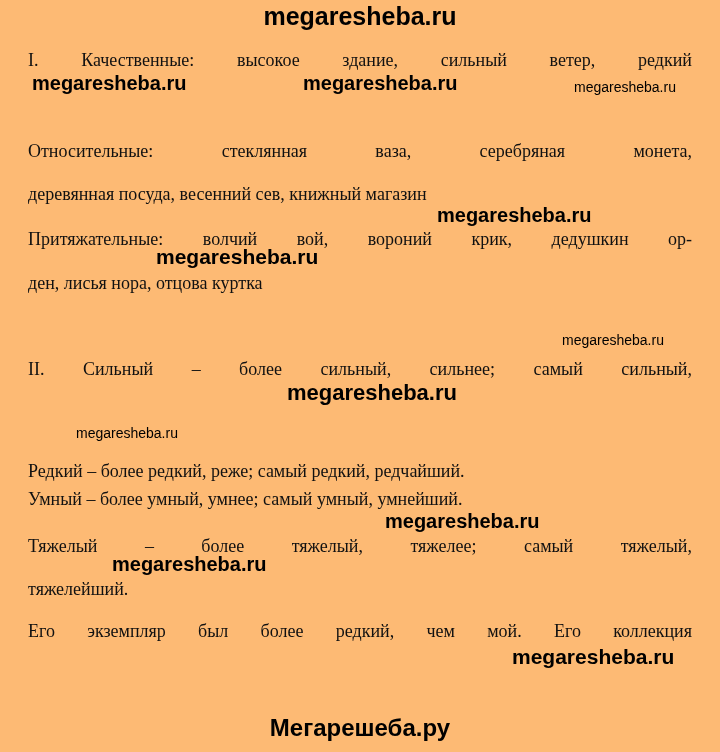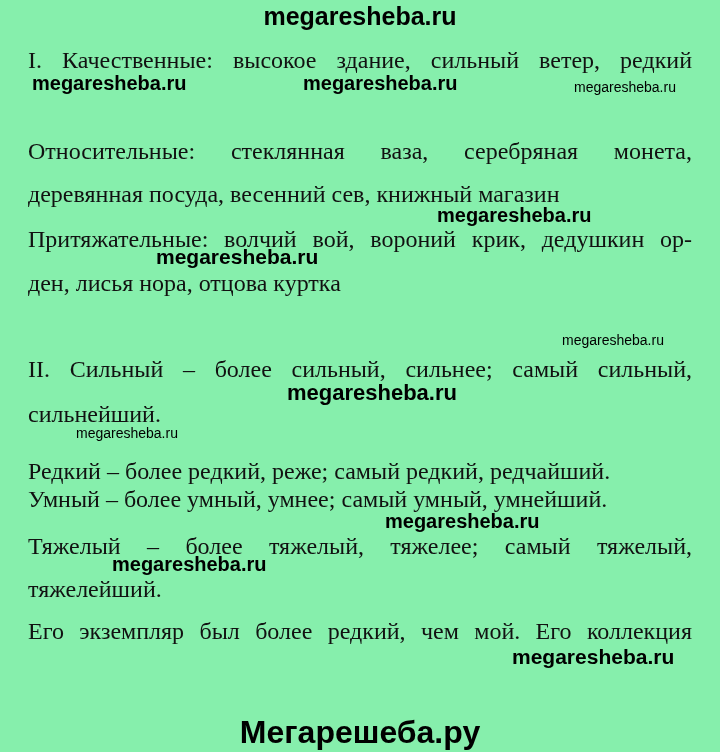--- a/index.html
+++ b/index.html
@@ -1,32 +1,32 @@
 <!DOCTYPE html>
 <html><head>
 <meta charset="utf-8">
 <style>
   html,body{margin:0;padding:0;background:#ffffff;}
   #page{
     position:relative;
     width:720px;height:752px;
-    background:#86efac;
+    background:#fdba74;
     overflow:hidden;
     font-family:"Liberation Serif", serif;
     color:#111;
   }
   .doc-title{
     position:absolute;top:2px;left:0;width:720px;
     text-align:center;
     font-family:"Liberation Sans", sans-serif;
     font-weight:bold;font-size:25px;color:#000;
   }
   .line{
     position:absolute;left:28px;width:664px;
-    font-size:24px;line-height:28px;
+    font-size:18px;line-height:28px;
     white-space:nowrap;
     text-align:left;
   }
   .line.just{
     white-space:normal;
     text-align:justify;
     text-align-last:justify;
   }
   .ln0{top:46px}.ln1{top:92px}.ln2{top:137px}.ln3{top:180px}
   .ln4{top:225px}.ln5{top:269px}.ln6{top:355px}.ln7{top:400px}
@@ -47,37 +47,36 @@
   .wmf{left:562px;top:333px}
   .wmg{left:287px;top:382px;font-size:22px}
   .wmh{left:76px;top:426px}
   .wmi{left:385px;top:511px}
   .wmj{left:112px;top:554px}
   .wmk{left:512px;top:646px;font-size:21px}
   .doc-footer{
     position:absolute;top:714px;left:0;width:720px;
     text-align:center;
     font-family:"Liberation Sans", sans-serif;
-    font-weight:bold;font-size:32px;color:#000;
+    font-weight:bold;font-size:24px;color:#000;
   }
 </style>
 </head>
 <body>
 
 <div id="page">
 
   <div class="doc-title">megaresheba.ru</div>
 
   <div class="line just ln0">I. Качественные: высокое здание, сильный ветер, редкий</div>
   <div class="line just ln2">Относительные: стеклянная ваза, серебряная монета,</div>
   <div class="line ln3">деревянная посуда, весенний сев, книжный магазин</div>
   <div class="line just ln4">Притяжательные: волчий вой, вороний крик, дедушкин ор-</div>
   <div class="line ln5">ден, лисья нора, отцова куртка</div>
   <div class="line just ln6">II. Сильный – более сильный, сильнее; самый сильный,</div>
-  <div class="line ln7">сильнейший.</div>
   <div class="line ln8">Редкий – более редкий, реже; самый редкий, редчайший.</div>
   <div class="line ln9">Умный – более умный, умнее; самый умный, умнейший.</div>
   <div class="line just ln10">Тяжелый – более тяжелый, тяжелее; самый тяжелый,</div>
   <div class="line ln11">тяжелейший.</div>
   <div class="line just ln12">Его экземпляр был более редкий, чем мой. Его коллекция</div>
 
   <span class="wm wma">megaresheba.ru</span>
   <span class="wm wmb">megaresheba.ru</span>
   <span class="wm wm-small wmc">megaresheba.ru</span>
   <span class="wm wmd">megaresheba.ru</span>

